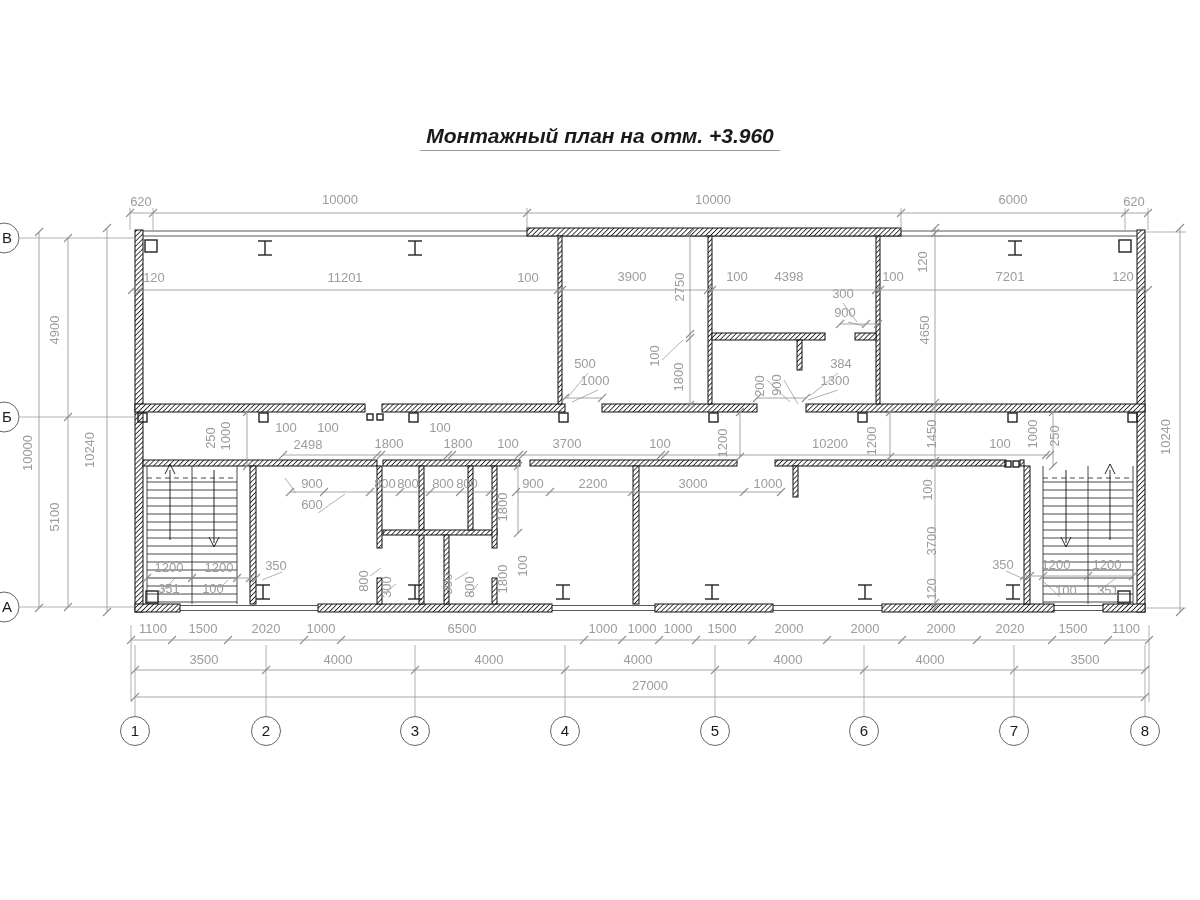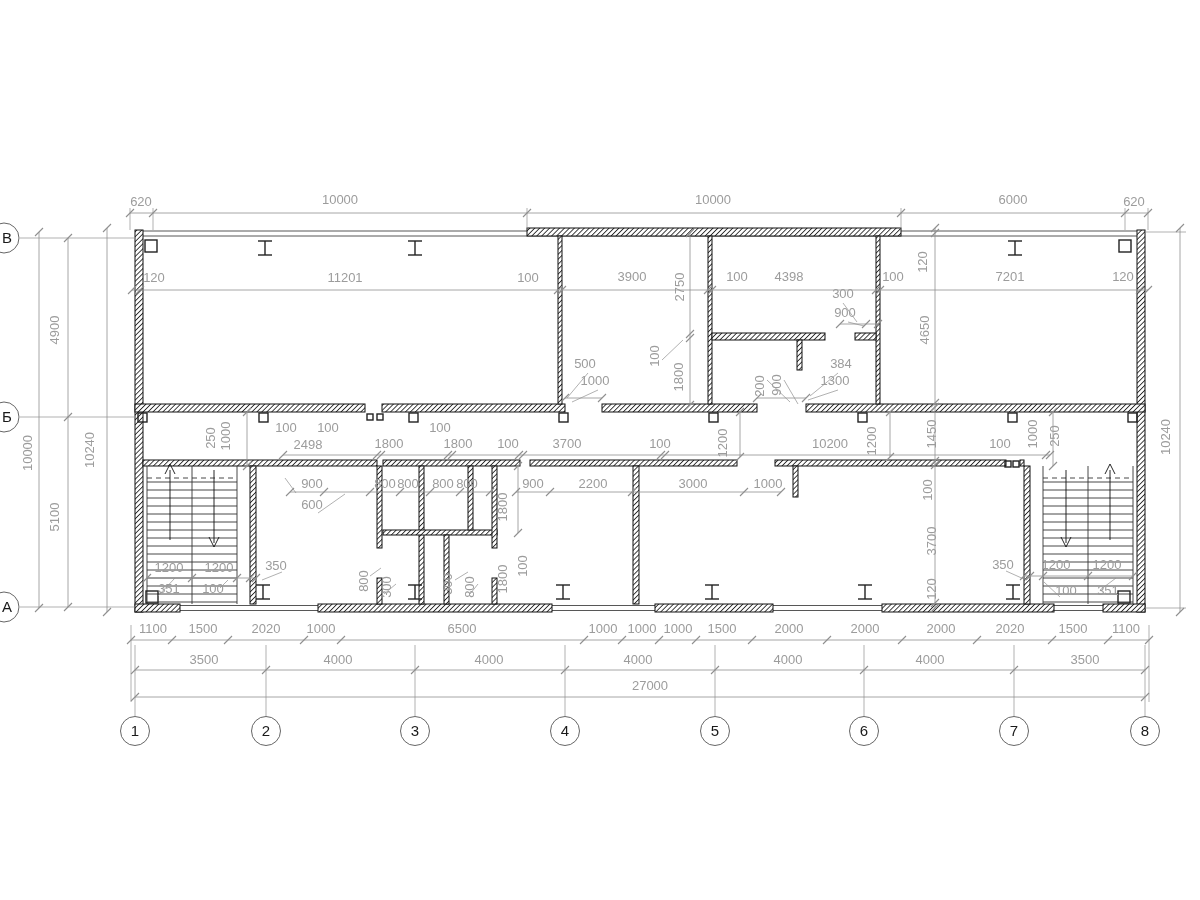--- a/index.html
+++ b/index.html
@@ -6,20 +6,21 @@
   #stage{position:relative;width:1200px;height:900px;background:#fff;font-family:"Liberation Sans",sans-serif;}
   #plan-title{position:absolute;left:0;top:124px;width:1200px;text-align:center;
     font-family:"Liberation Sans",sans-serif;font-size:21px;font-style:italic;font-weight:bold;
     color:#1a1a1a;}
   #plan-title span{border-bottom:1.5px solid #9a9a9a;padding:0 6px 3px 6px;}
   svg{position:absolute;left:0;top:0;}
 </style>
 </head>
 <body>
 <div id="stage">
+  <div id="plan-title"><span>Монтажный план на отм. +3.960</span></div>
   <svg id="plan" width="1200" height="900" viewBox="0 0 1200 900">
       <defs>
         <pattern id="hatch" width="3.5" height="3.5" patternUnits="userSpaceOnUse" patternTransform="rotate(45)">
           <rect x="0" y="0" width="3.5" height="3.5" fill="#ffffff"></rect>
           <line x1="0" y1="0" x2="0" y2="3.5" stroke="#2a2a2a" stroke-width="1.8"></line>
         </pattern>
       </defs>
       <g stroke="#444444" stroke-width="0.9" fill="none">
         <line x1="143" y1="231" x2="1137" y2="231"></line>
         <line x1="143" y1="236" x2="1137" y2="236"></line>

